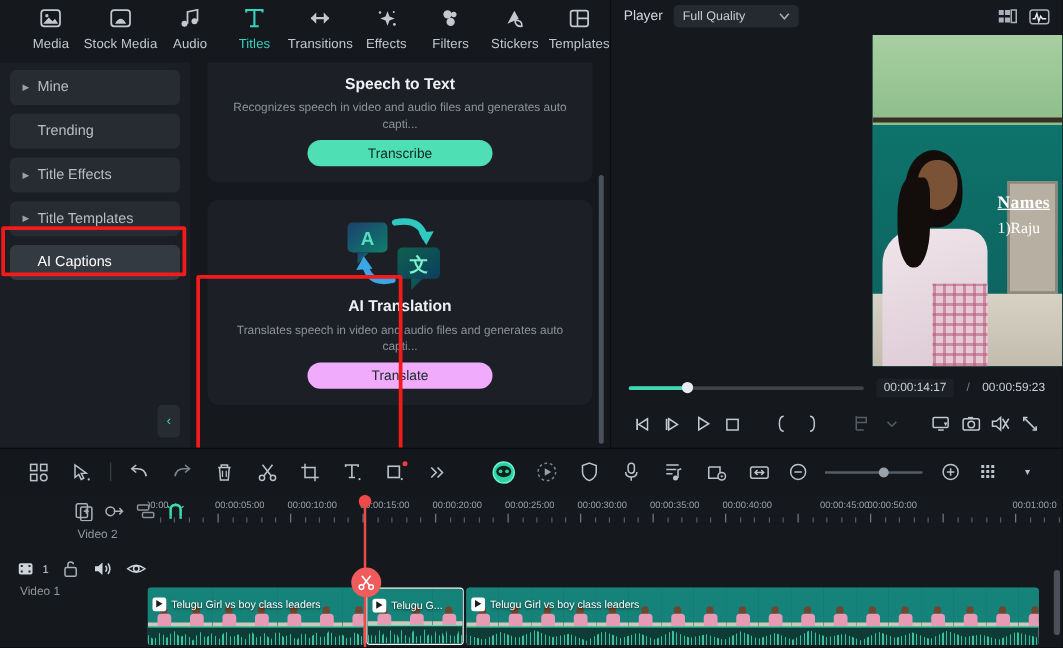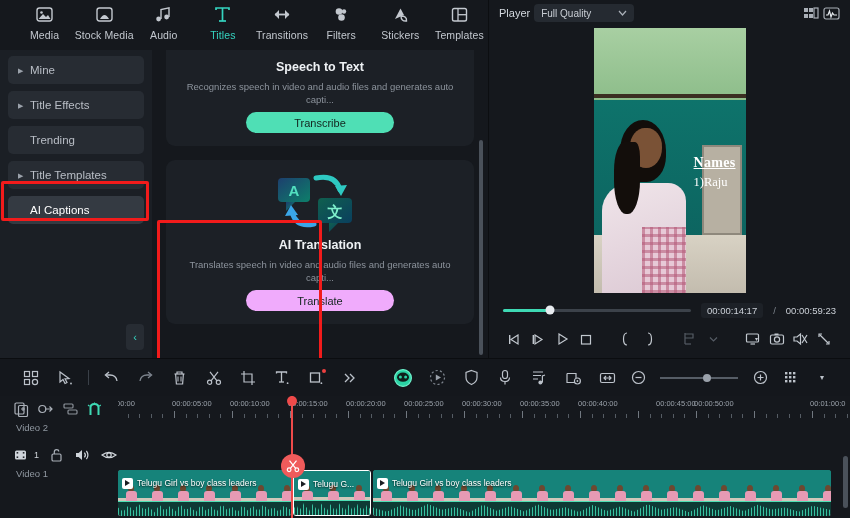--- a/index.html
+++ b/index.html
@@ -80,31 +80,31 @@
     position: absolute; left: 5px; top: 170px; width: 165px; height: 181px;
     border: 3px solid #f21b1b; border-radius: 2px; pointer-events: none; z-index: 6;
   }
   .panel-scroll {
     position: absolute; right: 5px; top: 90px; width: 4px; height: 215px;
     background: #4a515a; border-radius: 2px;
   }
 
   
   .player-col { width: 362px; height: 358px; background: #15181d; border-left: 1px solid #0c0e11; display: flex; flex-direction: column; }
-  .player-head { height: 26px; display: flex; align-items: center; padding: 0 10px; gap: 4px; }
+  .player-head { height: 26px; display: flex; align-items: center; padding: 0 10px; gap: 9px; }
   .player-head .plabel { font-size: 11px; color: #d3d8de; }
   .quality-select {
     width: 100px; height: 18px; background: #252a31; border-radius: 4px;
     display: flex; align-items: center; justify-content: space-between;
     padding: 0 7px; font-size: 10px; color: #c9ced5; cursor: pointer;
   }
   .ph-spacer { flex: 1; }
   .ph-icon { color: #aeb4bc; cursor: pointer; display: flex; align-items: center; }
 
-  .video-wrap { flex: 1; display: flex; align-items: flex-start; justify-content: center; background: #15181d; padding-top: 2px; }
+  .video-wrap { flex: 1; display: flex; align-items: flex-start; justify-content: flex-end; background: #15181d; padding-top: 2px; }
   .video-frame { width: 152px; height: 265px; position: relative; overflow: hidden; background: #0a6d66; }
   .vf-top { position: absolute; inset: 0 0 auto 0; height: 27%; background: linear-gradient(#a8cfa2,#8dbd8a); }
   .vf-board { position: absolute; top: 27%; left: 0; right: 0; bottom: 0; background: linear-gradient(#0e736b,#0c5f5c); }
   .vf-ledge { position: absolute; top: 25%; left: 0; right: 0; height: 4px; background: #3b2e22; }
   .vf-wall { position: absolute; bottom: 0; left: 0; right: 0; height: 22%; background: linear-gradient(#d8d2c4,#c3bcae); }
   .vf-door { position: absolute; bottom: 22%; right: 4px; width: 40px; height: 34%; background: #b7b0a2; border: 2px solid #8e887c; }
   .vf-person {
     position: absolute; bottom: 0; left: 8px; width: 84px; height: 72%;
   }
   .vf-hair {
@@ -169,21 +169,21 @@
   .zs-track { width: 78px; height: 2px; background: #565d66; position: relative; margin: 0 8px; cursor: pointer; }
   .zs-knob { position: absolute; left: 60%; top: 50%; width: 8px; height: 8px; border-radius: 50%; background: #9aa1aa; transform: translate(-50%,-50%); }
 
   
   .timeline { height: 122px; background: #15181d; position: relative; overflow: hidden; }
   .tl-head-col { position: absolute; left: 0; top: 0; width: 118px; height: 122px; background: #15181d; z-index: 4; }
   .track-ops { height: 26px; display: flex; align-items: center; gap: 9px; padding-left: 14px; }
   .trk-icon { color: #aab0b8; cursor: pointer; display: flex; }
   .trk-icon.teal { color: #3ed9b4; }
   .track-label { font-size: 9.5px; color: #9098a1; padding-left: 16px; }
-  .trk2-head { height: 46px; }
+  .trk2-head { height: 46px; margin-left: 46px; }
   .trk1-head { height: 50px; }
   .trk1-ops { height: 26px; display: flex; align-items: center; gap: 11px; padding-left: 14px; }
   .trk-count { font-size: 9px; color: #cfd4da; margin-left: -6px; }
 
   .ruler { position: absolute; left: 118px; top: 0; right: 0; height: 26px; background: #15181d; }
   .rtick { position: absolute; top: 3px; font-size: 7.5px; color: #9aa1aa; white-space: nowrap; }
   .rmark { position: absolute; bottom: 4px; width: 1px; height: 7px; background: #717880; }
   .rmark.minor { height: 4px; background: #555c64; }
 
   .tracks { position: absolute; left: 118px; top: 26px; right: 0; bottom: 0; }
@@ -293,20 +293,31 @@
                 <path d="M3 8.5 L17 8.5" stroke="currentColor" stroke-width="1.8"></path>
                 <path d="M7 4 L2.6 8.5 L7 13" fill="currentColor"></path>
                 <path d="M13 4 L17.4 8.5 L13 13" fill="currentColor"></path>
               </svg>
             </span>
             <span class="tlabel">Transitions</span>
           </div>
           <div class="tab">
             <span class="ticon">
               <svg width="19" height="18" viewBox="0 0 19 18">
+                <path d="M10 3 L11.6 7.2 L15.8 8.8 L11.6 10.4 L10 14.6 L8.4 10.4 L4.2 8.8 L8.4 7.2 Z" fill="currentColor"></path>
+                <circle cx="4" cy="4" r="1" fill="currentColor"></circle>
+                <circle cx="15.5" cy="13.5" r="1.1" fill="currentColor"></circle>
+                <circle cx="15" cy="3.5" r="0.8" fill="currentColor"></circle>
+              </svg>
+            </span>
+            <span class="tlabel">Effects</span>
+          </div>
+          <div class="tab">
+            <span class="ticon">
+              <svg width="19" height="18" viewBox="0 0 19 18">
                 <circle cx="7" cy="5.5" r="3.3" fill="currentColor"></circle>
                 <circle cx="12" cy="5.5" r="2.2" fill="currentColor"></circle>
                 <circle cx="9.5" cy="11.5" r="3.3" fill="currentColor"></circle>
               </svg>
             </span>
             <span class="tlabel">Filters</span>
           </div>
           <div class="tab">
             <span class="ticon">
               <svg width="19" height="18" viewBox="0 0 19 18">
@@ -330,26 +341,26 @@
 
       <div class="lower-left">
 
         <div class="sidebar">
           <div id="sidelist">
               <div class="side-item">
                 <span class="caret">▶</span>
                 <span>Mine</span>
               </div>
               <div class="side-item">
+                <span class="nocaret"></span>
+                <span>Trending</span>
+              </div>
+              <div class="side-item">
                 <span class="caret">▶</span>
                 <span>Title Effects</span>
-              </div>
-              <div class="side-item">
-                <span class="nocaret"></span>
-                <span>Trending</span>
               </div>
               <div class="side-item">
                 <span class="caret">▶</span>
                 <span>Title Templates</span>
               </div>
               <div class="side-item selected">
                 <span class="nocaret"></span>
                 <span>AI Captions</span>
               </div>
             </div>

